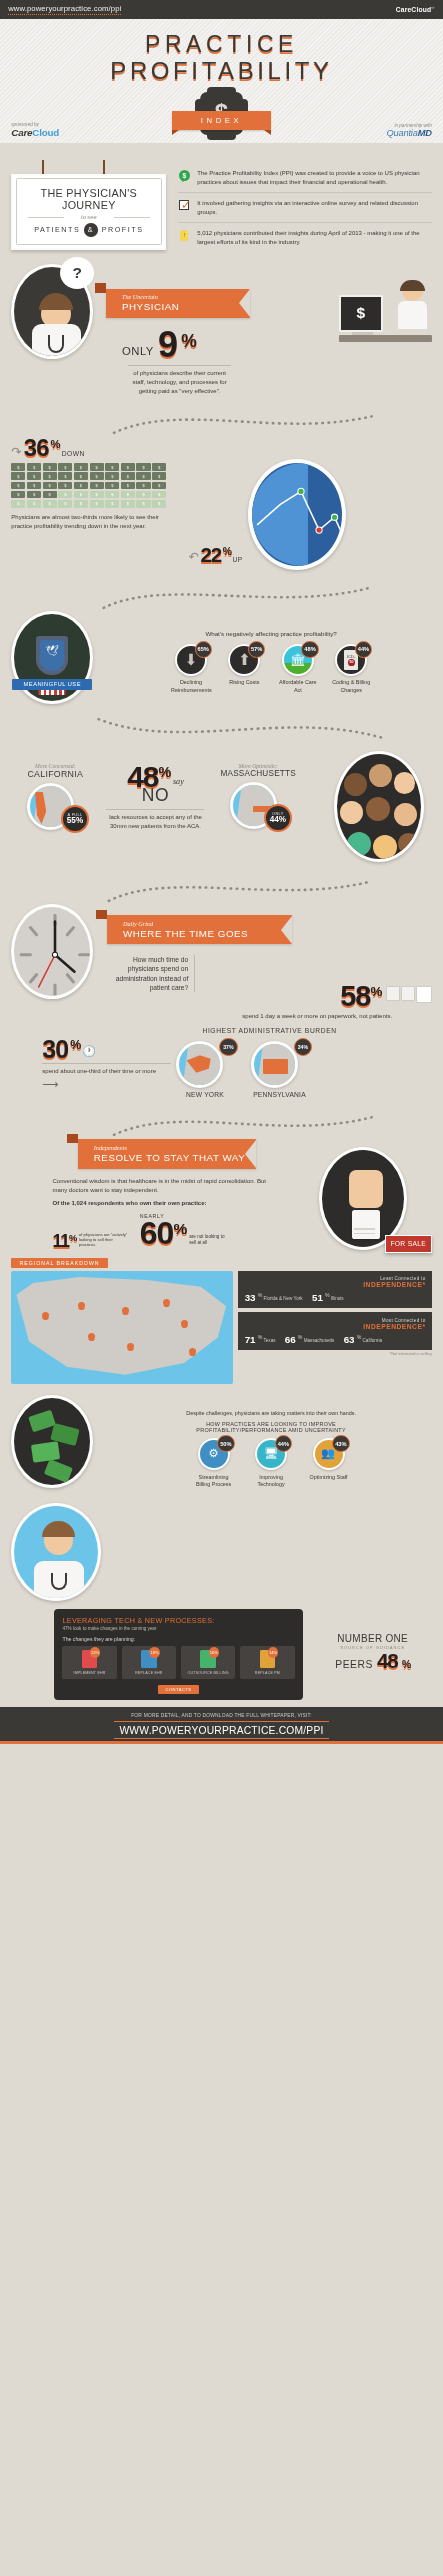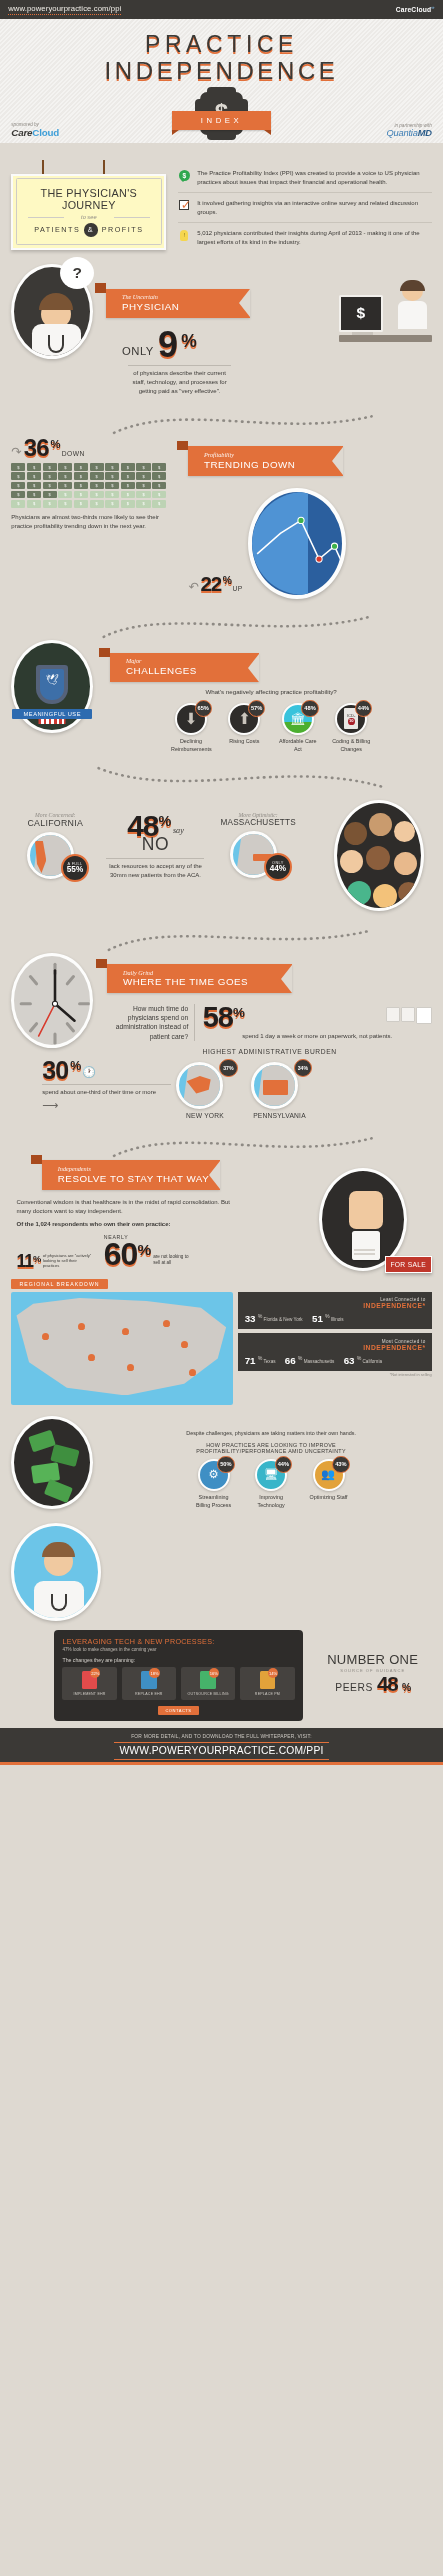--- a/index.html
+++ b/index.html
@@ -85,21 +85,21 @@
     background:#ded9d1; position:relative; padding-bottom:2.1px;
   }
 
   
   .sec-intro { display:flex; padding:12.4px 11.3px 4.1px; gap:11.3px; position:relative; }
   .sign-wrap { width:155px; position:relative; padding-top:13.4px; }
   .ropes { position:absolute; top:0; left:31px; width:93px; height:13.4px; }
   .ropes i { position:absolute; top:0; width:1.5px; height:13.4px; background:#7a4a22; }
   .ropes i:nth-child(1){ left:0; } .ropes i:nth-child(2){ left:61px; }
   .sign {
-    background:#fef9c3; border:2.1px solid #fbfbfa; border-radius:0;
+    background:#ffffff; border:2.1px solid #fbfbfa; border-radius:0;
     box-shadow:0 1.5px 3.1px rgba(0,0,0,.18); padding:11.3px 7.2px; text-align:center;
     position:relative;
   }
   .sign:before{
     content:""; position:absolute; inset:2.6px; border:0.5px solid #cfccc6; border-radius:1.5px;
   }
   .sign h2 { font-size:10.8px; letter-spacing:0.3px; font-weight:normal; color:#3b3936; position:relative; }
   .sign .tosee { font-size:5.7px; font-style:italic; color:#8e8a84; margin:3.1px 0; position:relative; }
   .sign .tosee:before, .sign .tosee:after{
     content:""; position:absolute; top:50%; width:36px; height:0.5px; background:#cfccc6;
@@ -219,21 +219,21 @@
   .techcard { background:#45423f; border-radius:2.1px; padding:4.1px 2.1px; text-align:center; }
   .techcard .ic { width:15.5px; height:17.5px; margin:0 auto 3.1px; border-radius:1.5px; position:relative; }
   .techcard .pct { position:absolute; right:-3.1px; top:-3.1px; background:#e2703a; color:#fff;
                    font-size:4.1px; border-radius:50%; width:10.3px; height:10.3px;
                    display:flex; align-items:center; justify-content:center; }
   .techcard .lbl { font-size:3.6px; letter-spacing:0.2px; color:#cfcbc5; }
   .contacts { margin-top:5.2px; text-align:center; }
   .contacts span { background:#e2703a; color:#fff; font-size:4.1px; letter-spacing:0.5px; padding:2.1px 7.2px; border-radius:1px; }
 
   .numberone { text-align:center; }
-  .numberone .t1 { font-size:13px; letter-spacing:0.3px; color:#3b3936; }
+  .numberone .t1 { font-size:10px; letter-spacing:0.3px; color:#3b3936; }
   .numberone .t2 { font-size:4.1px; letter-spacing:1px; color:#8e8a84; margin:1.5px 0 2.1px; }
   .numberone .row { display:flex; align-items:baseline; justify-content:center; gap:4.1px; }
   .numberone .peers { font-size:10.3px; letter-spacing:0.5px; color:#3b3936; }
 
   
   .footer { background:#3b3936; text-align:center; padding:6.2px 0 2.1px; }
   .footer .small { color:#cfcbc5; font-size:4.9px; letter-spacing:0.2px; }
   .footer .url2 { color:#fff; font-size:10.3px; letter-spacing:0.2px; margin-top:3.1px;
                   border-top:1px solid #e2703a; border-bottom:1px solid #e2703a;
                   display:inline-block; padding:2.6px 5.2px; }
@@ -251,21 +251,21 @@
   <div class="topbar">
     <div class="url">www.poweryourpractice.com/ppi</div>
     <div class="brand">
       <span>CareCloud</span><span class="dots">∞</span>
     </div>
   </div>
 
   <div class="hero">
     <h1>
       <span>PRACTICE</span>
-      <span class="line2">INDEPENDENCE</span>
+      <span class="line2">PROFITABILITY</span>
     </h1>
     <div style="height:34px"></div>
     <div class="sponsors">
       <div class="sp-l">
         <div>sponsored by</div>
         <div class="logo-cc"><span>Care</span><em>Cloud</em></div>
       </div>
       <div class="sp-r">
         <div>in partnership with</div>
         <div class="logo-qm"><span>Quantia</span><b>MD</b></div>
@@ -429,28 +429,20 @@
               <span class="bill light"></span>
               <span class="bill light"></span>
               <span class="bill light"></span>
               <span class="bill light"></span>
               <span class="bill light"></span>
           </div>
           <p class="note" style="margin-top:5.2px;">Physicians are almost two-thirds more likely to see their practice profitability trending down in the next year.</p>
         </div>
 
         <div style="flex:1;padding-top:9.3px;">
-          <div class="banner-row">
-            <div class="banner" style="min-width:155px;">
-              <div class="banner-nub"></div>
-              <div class="sub">Profitability</div>
-              <div class="main">TRENDING DOWN</div>
-            </div>
-            <div class="banner-tail"></div>
-          </div>
           <div style="display:flex;align-items:flex-end;gap:5.2px;margin-top:12.4px;">
             <div style="display:flex;align-items:flex-end;gap:1.5px;padding-bottom:5.2px;">
               <span style="font-size:12.4px;color:#8e8a84;">↶</span>
               <span class="bignum" style="font-size:20.6px;">22</span>
               <span class="bignum" style="font-size:10.3px;padding-bottom:8.2px;">%</span>
               <span class="smalllbl" style="padding-bottom:1.5px;">UP</span>
             </div>
             <div class="pie-blue">
               <div class="lite"></div>
               <svg width="98" height="111" style="position:absolute;inset:0;" viewBox="0 0 190 215">
@@ -477,28 +469,20 @@
           <div class="circ" style="width:82px;height:93px;background:#2e3b30;">
             <div style="position:absolute;left:50%;top:21.6px;transform:translateX(-50%);width:32px;height:39px;background:#55627a;border-radius:3.1px 3.1px 15.5px 15.5px;"></div>
             <div style="position:absolute;left:50%;top:26px;transform:translateX(-50%);width:24px;height:31px;background:#3d6fa8;border-radius:2.1px 2.1px 11.3px 11.3px;"></div>
             <div style="position:absolute;left:50%;top:30px;transform:translateX(-50%);color:#fff;font-size:10.3px;">🕊</div>
             <div style="position:absolute;left:50%;bottom:6.2px;transform:translateX(-50%);width:27px;height:11.3px;background:repeating-linear-gradient(90deg,#cf3a32 0 2.6px,#fff 2.6px 5.2px);"></div>
           </div>
           <div style="position:absolute;left:1px;bottom:14.4px;width:80px;background:#2d6bb0;color:#fff;font-size:5.7px;letter-spacing:0.5px;text-align:center;padding:2.1px 0;border-radius:1px;">MEANINGFUL USE</div>
         </div>
 
         <div style="flex:1;padding-top:12.4px;">
-          <div class="banner-row">
-            <div class="banner" style="min-width:149px;">
-              <div class="banner-nub"></div>
-              <div class="sub">Major</div>
-              <div class="main">CHALLENGES</div>
-            </div>
-            <div class="banner-tail"></div>
-          </div>
           <div class="subhead">What's negatively affecting practice profitability?</div>
 
           <div class="chips">
             <div class="chip">
               <div class="disc" style="display:flex;align-items:center;justify-content:center;color:#c9c4bc;font-size:15.5px;">⬇</div>
               <div class="pct">65%</div>
               <div class="lbl">Declining Reimbursements</div>
             </div>
             <div class="chip">
               <div class="disc" style="display:flex;align-items:center;justify-content:center;color:#c9c4bc;font-size:15.5px;">⬆</div>
@@ -628,21 +612,21 @@
               <div class="main">WHERE THE TIME GOES</div>
             </div>
             <div class="banner-tail"></div>
           </div>
 
           <div style="display:flex;gap:7.2px;margin-top:10.3px;align-items:flex-start;">
             <div style="width:88px;text-align:right;border-right:0.5px solid #bdb8b0;padding-right:6.2px;">
               <p class="note" style="font-size:6.7px;line-height:1.4;">How much time do physicians spend on administration instead of patient care?</p>
             </div>
             <div style="flex:1;text-align:center;">
-              <div style="display:flex;align-items:flex-start;justify-content:space-between;gap:5px;">
+              <div style="display:flex;align-items:flex-start;justify-content:flex-end;gap:5px;margin-top:28px;">
                 <div style="display:flex;align-items:flex-end;">
                   <span class="bignum" style="font-size:29px;">58</span>
                   <span class="bignum" style="font-size:13.4px;padding-bottom:11.3px;">%</span>
                 </div>
                 <div style="display:flex;gap:1.5px;padding-top:3.1px;">
                   <span style="width:13.4px;height:15.5px;background:#f4f2ef;border:0.5px solid #cfccc6;border-radius:1px;display:block;"></span>
                   <span style="width:13.4px;height:15.5px;background:#f4f2ef;border:0.5px solid #cfccc6;border-radius:1px;display:block;"></span>
                   <span style="width:15.5px;height:17.5px;background:#fff;border:0.5px solid #cfccc6;border-radius:1px;display:block;"></span>
                 </div>
               </div>
@@ -691,21 +675,21 @@
         </div>
       </div>
     </div>
 
     <div class="sec">
       <div class="dotpath">
         <svg width="443" height="30" viewBox="0 0 860 58">
             <path d="M200 50 C330 -10 520 62 700 16" fill="none" stroke="#8e8a84" stroke-width="5" stroke-linecap="round" stroke-dasharray="1 11"></path>
           </svg>
       </div>
-      <div style="display:flex;gap:6.2px;align-items:flex-start;">
+      <div style="display:flex;gap:6.2px;align-items:flex-start;margin-left:36px;">
         <div style="flex:1;">
           <div class="banner-row" style="margin-left:31px;">
             <div class="banner" style="min-width:170px;">
               <div class="banner-nub"></div>
               <div class="sub">Independents</div>
               <div class="main">RESOLVE TO STAY THAT WAY</div>
             </div>
             <div class="banner-tail"></div>
           </div>
 

